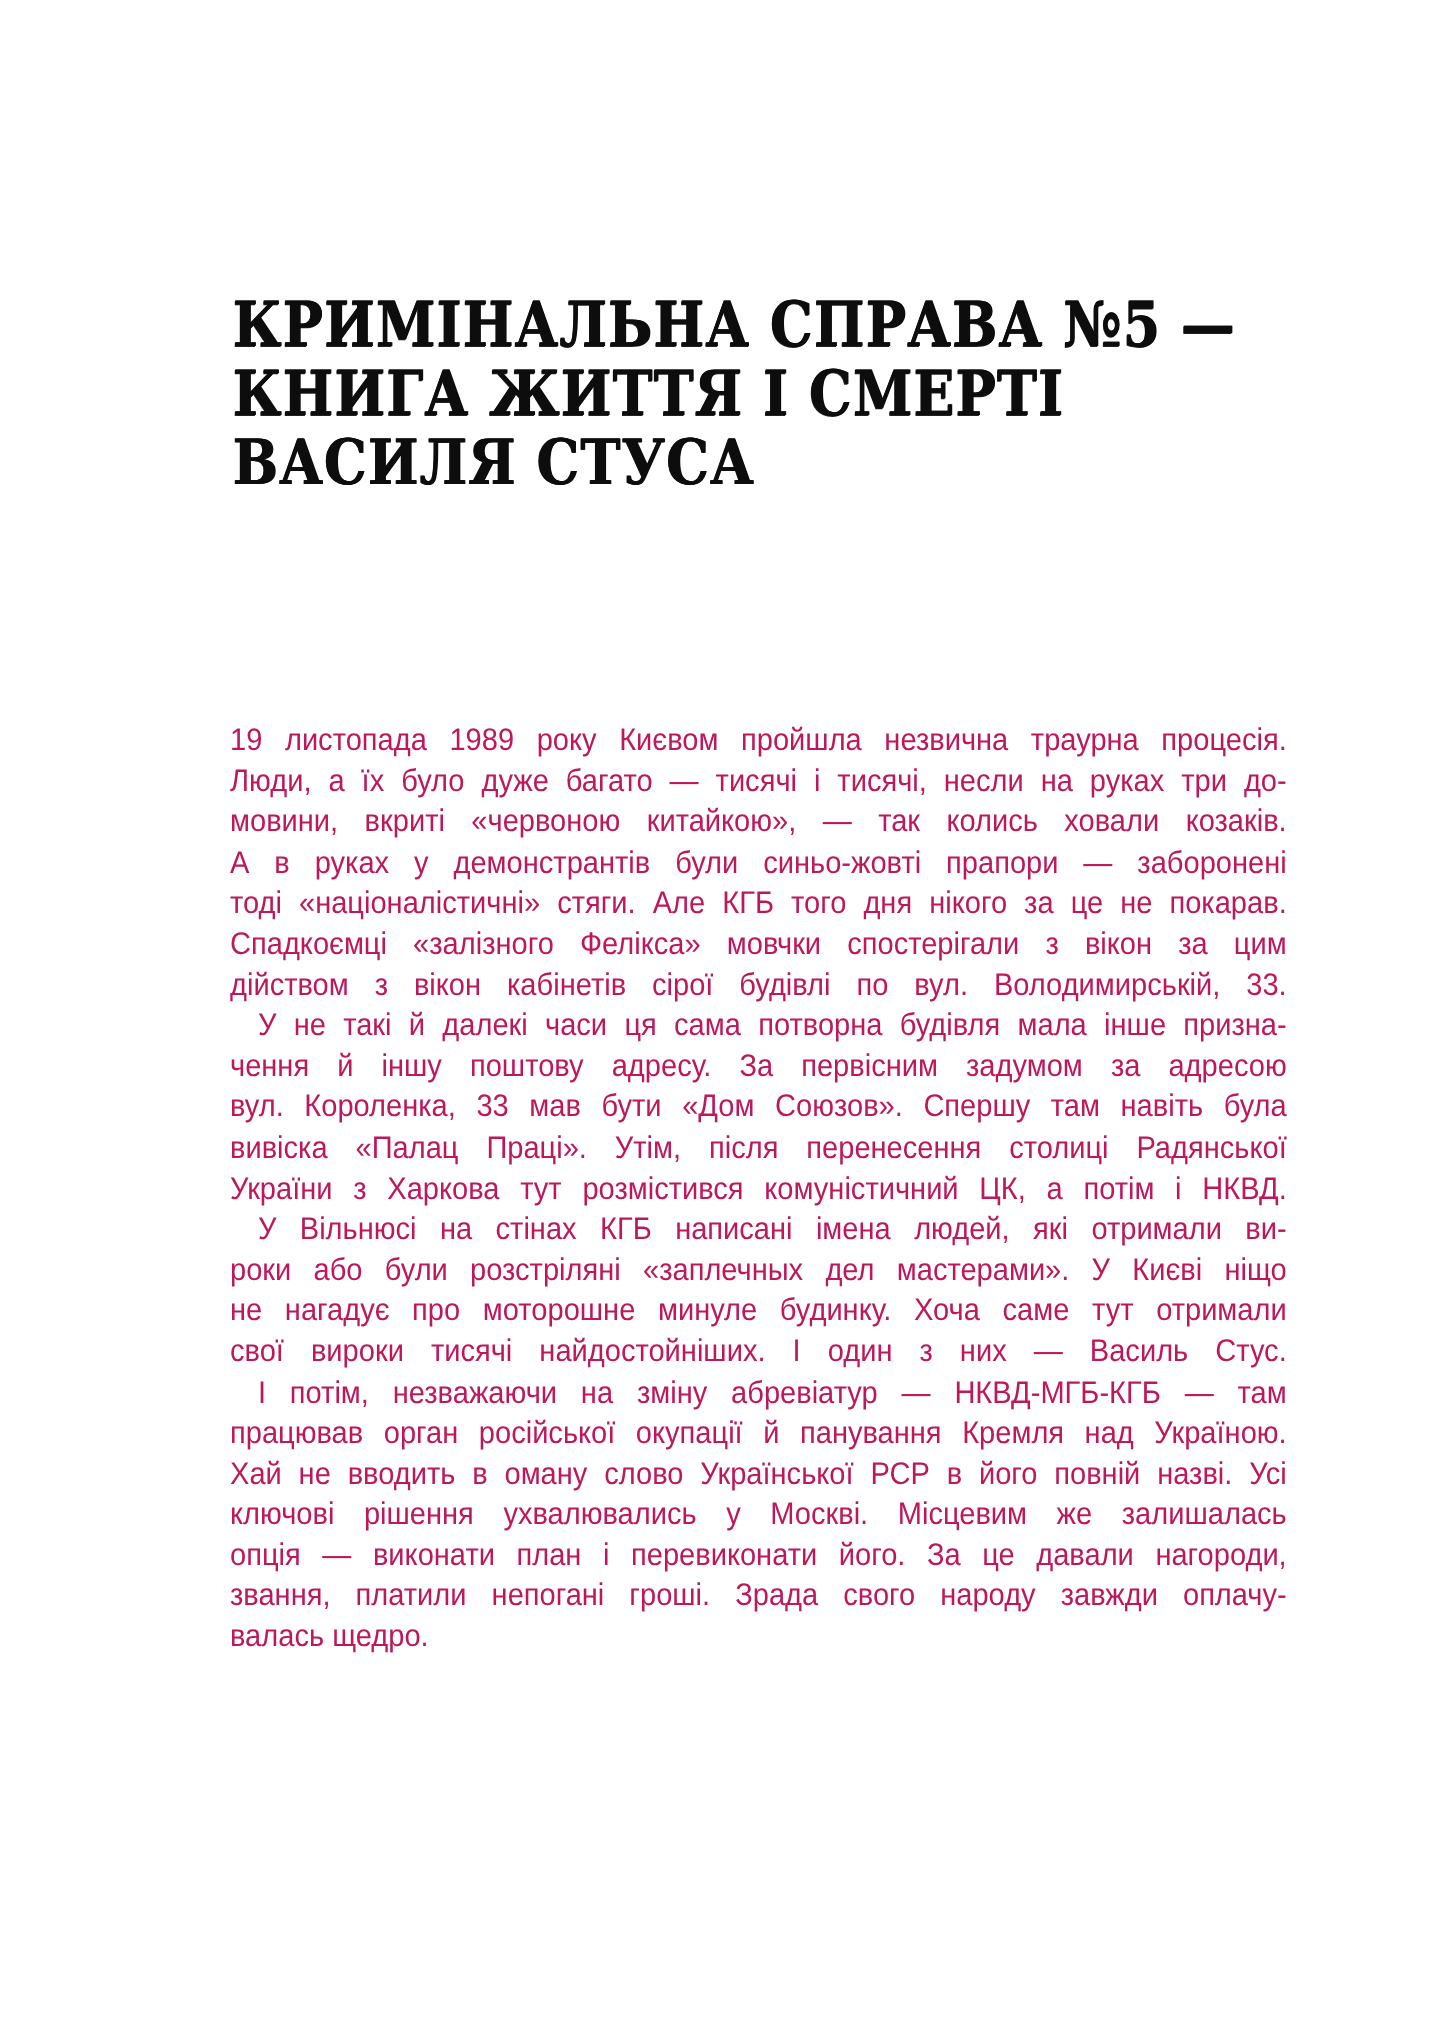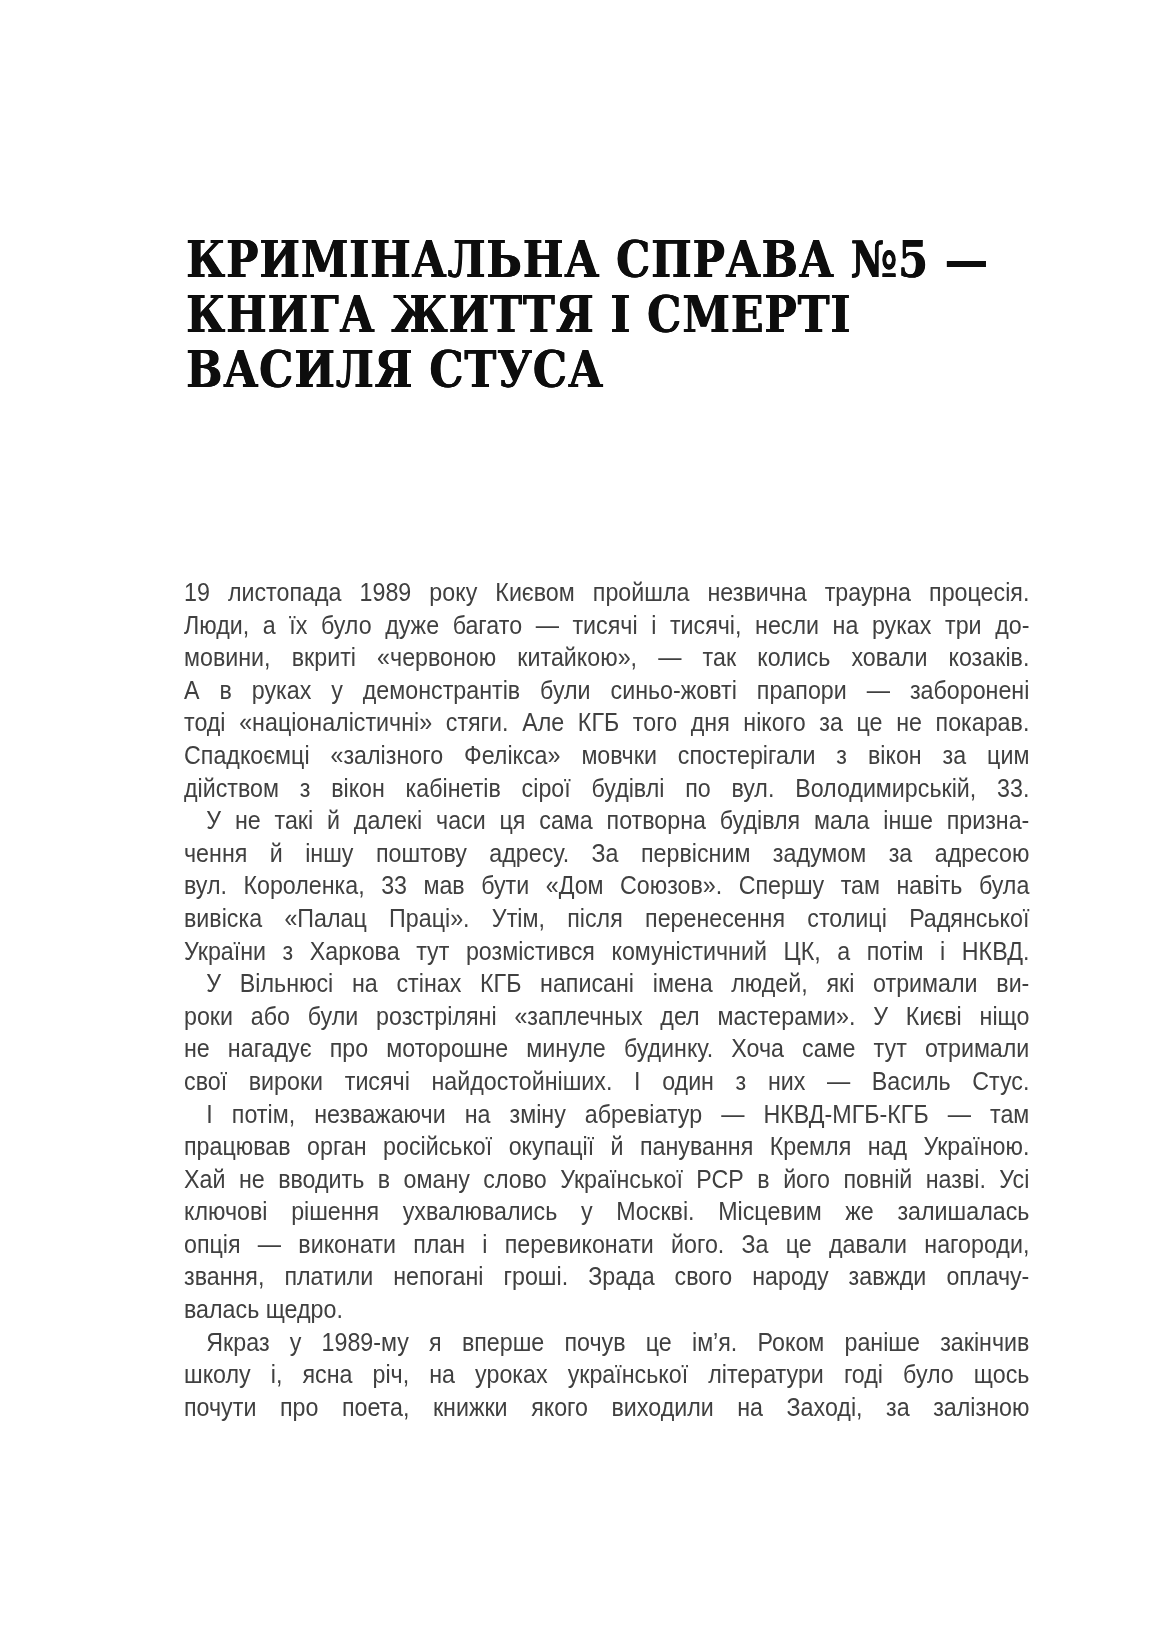--- a/index.html
+++ b/index.html
@@ -43,21 +43,21 @@
       text-shadow: 0.6px 0 0 #0d0d0d, -0.3px 0.4px 0 #222;
     }
     .body-text {
       position: absolute;
       left: 184px;
       top: 576px;
       width: 846px;
       font-family: "Liberation Sans", "DejaVu Sans", sans-serif;
       font-size: 25px;
       line-height: 32.6px;
-      color: #404040;
+      color: #be185d;
     }
     .body-text .line {
       display: block;
       white-space: nowrap;
       text-align: justify;
       text-align-last: justify;
       transform: scaleX(0.93);
       transform-origin: left top;
       width: 909px;
     }
@@ -110,20 +110,15 @@
     <div>
       <span class="line indent">І потім, незважаючи на зміну абревіатур — НКВД-МГБ-КГБ — там</span>
       <span class="line">працював орган російської окупації й панування Кремля над Україною.</span>
       <span class="line">Хай не вводить в оману слово Української РСР в його повній назві. Усі</span>
       <span class="line">ключові рішення ухвалювались у Москві. Місцевим же залишалась</span>
       <span class="line">опція — виконати план і перевиконати його. За це давали нагороди,</span>
       <span class="line">звання, платили непогані гроші. Зрада свого народу завжди оплачу-</span>
       <span class="line last">валась щедро.</span>
     </div>
 
-    <div>
-      <span class="line indent">Якраз у 1989-му я вперше почув це ім’я. Роком раніше закінчив</span>
-      <span class="line">школу і, ясна річ, на уроках української літератури годі було щось</span>
-      <span class="line">почути про поета, книжки якого виходили на Заході, за залізною</span>
-    </div>
 
   </div>
 </div>
 
 </body></html>

